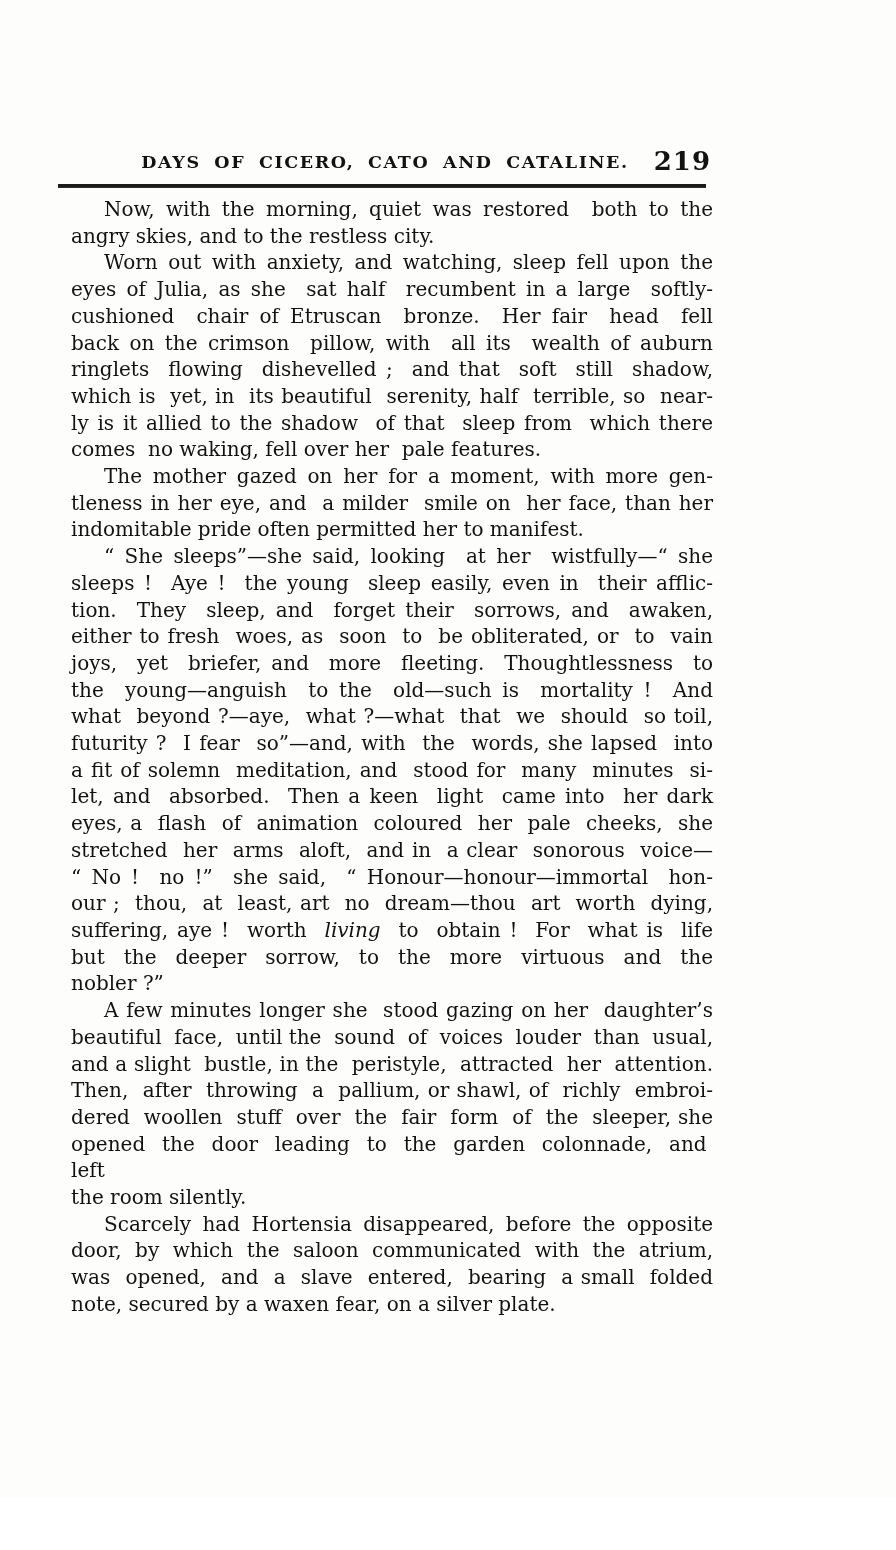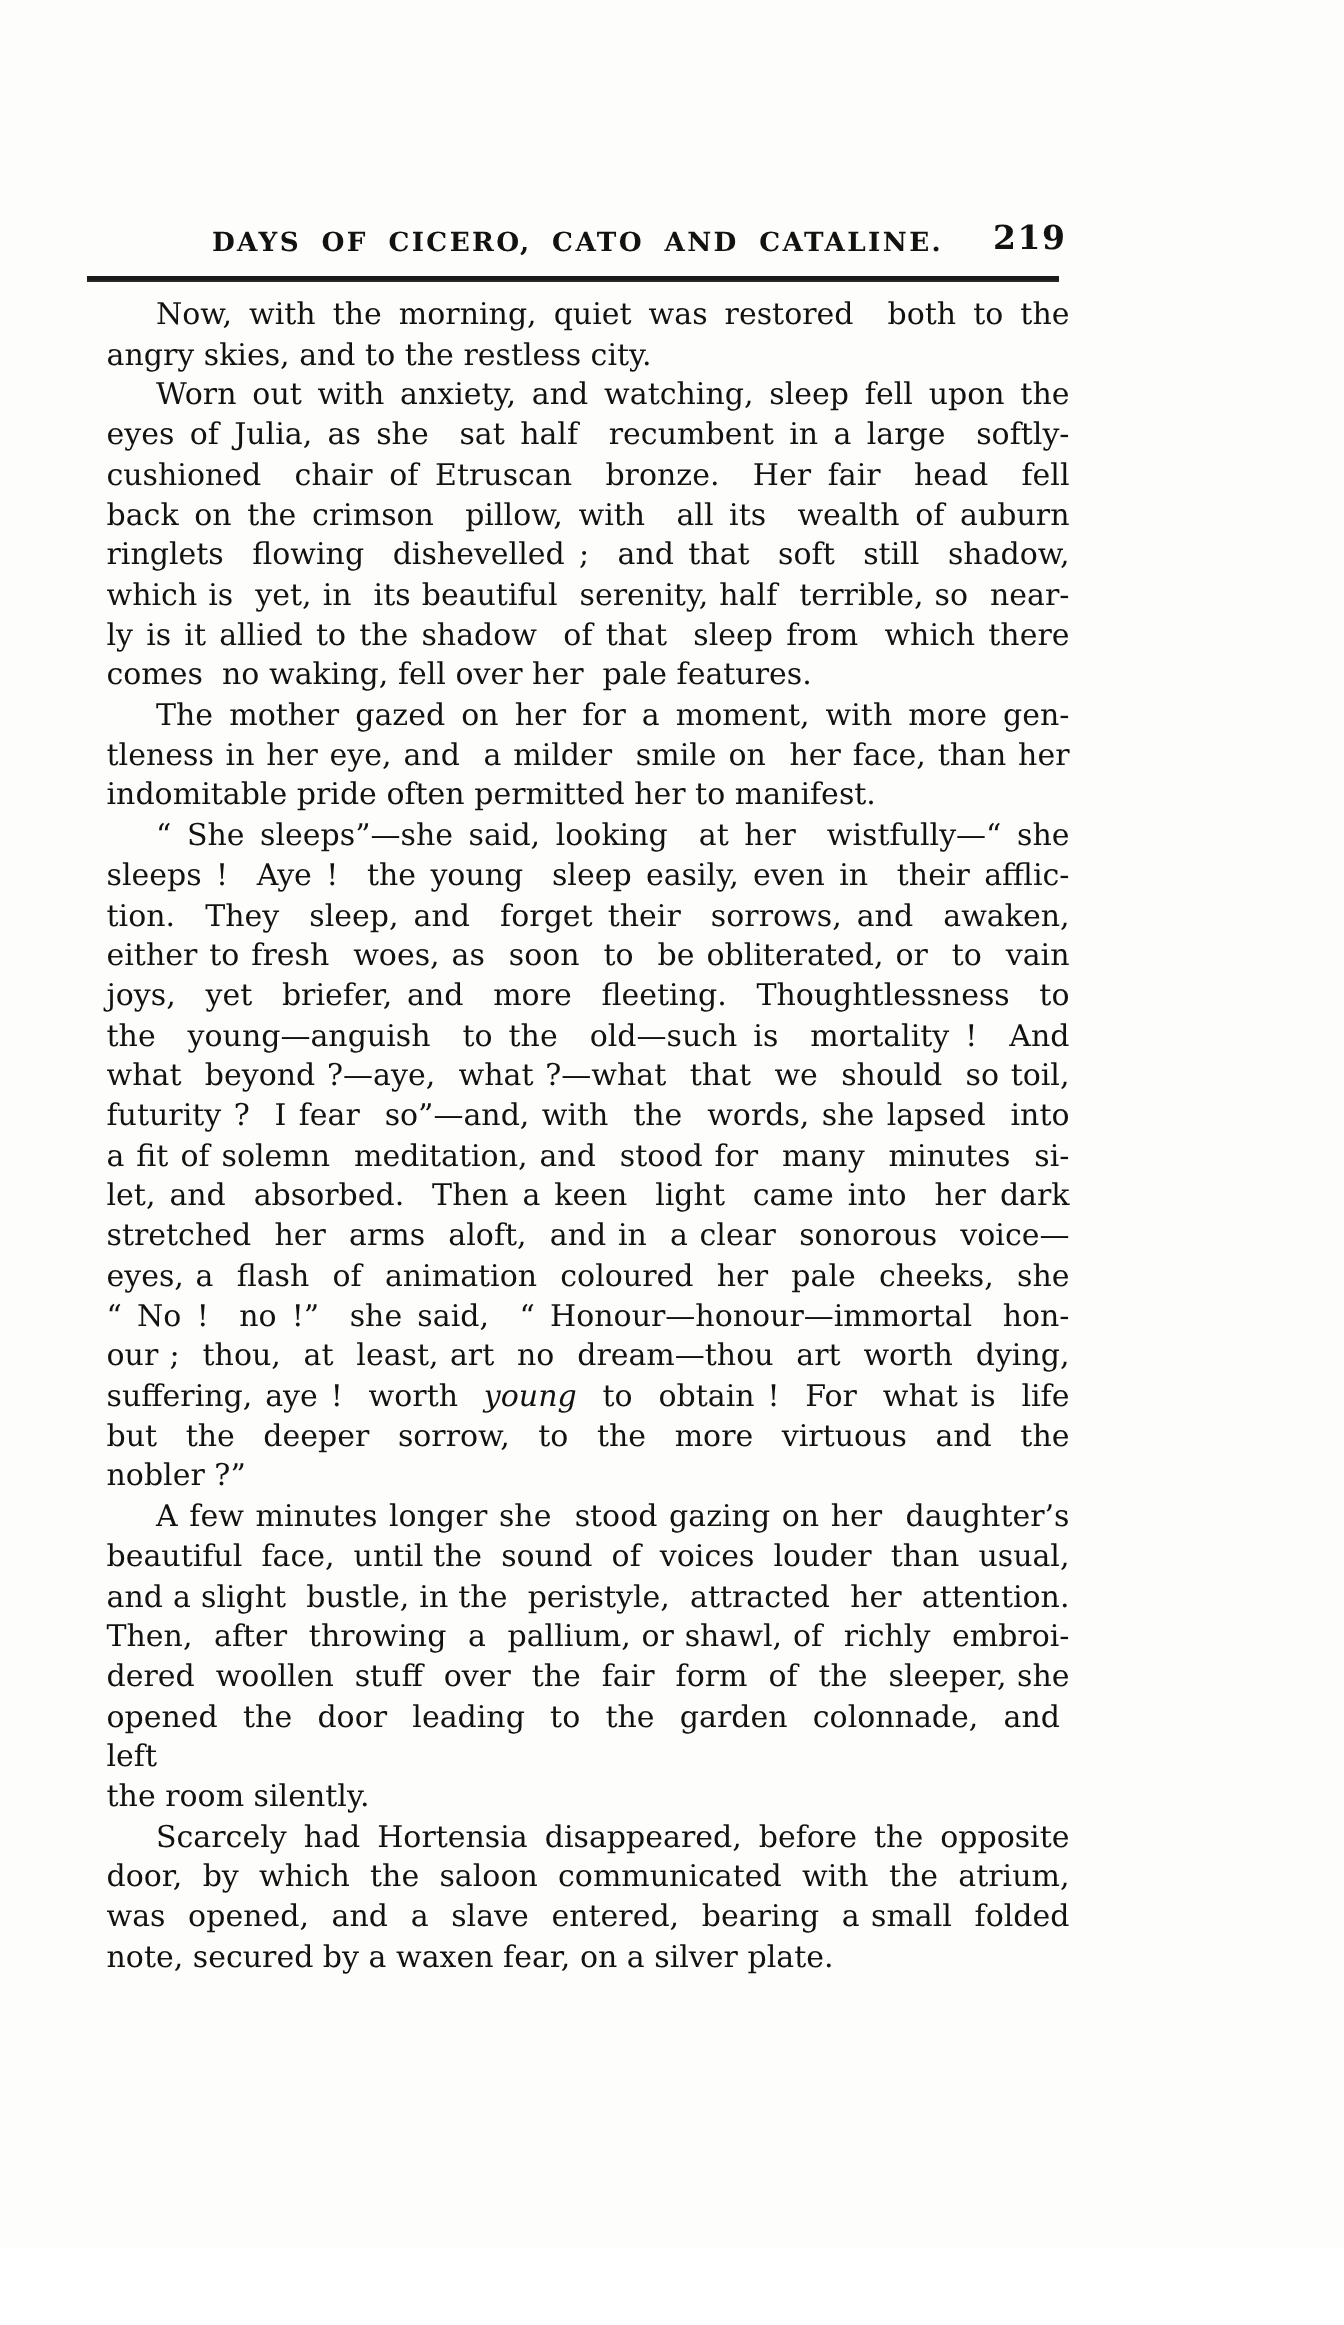--- a/index.html
+++ b/index.html
@@ -32,21 +32,21 @@
     font-size: 17.5px;
     font-weight: bold;
     letter-spacing: 1.6px;
     word-spacing: 6px;
     white-space: nowrap;
   }
   .page-number {
     position: absolute;
     right: 2px;
     top: 0px;
-    font-size: 22px;
+    font-size: 26px;
     font-weight: bold;
     letter-spacing: 1px;
   }
   .header-rule {
     position: absolute;
     top: 184px;
     left: 58px;
     width: 648px;
     height: 3px;
     background: #1b1b1b;
@@ -104,25 +104,25 @@
       <div class="text-line para-first">“ She sleeps”—she said, looking&nbsp; at her&nbsp; wistfully—“ she</div>
       <div class="text-line">sleeps !&nbsp; Aye !&nbsp; the young&nbsp; sleep easily, even in&nbsp; their afflic-</div>
       <div class="text-line">tion.&nbsp; They&nbsp; sleep, and&nbsp; forget their&nbsp; sorrows, and&nbsp; awaken,</div>
       <div class="text-line">either to fresh&nbsp; woes, as&nbsp; soon&nbsp; to&nbsp; be obliterated, or&nbsp; to&nbsp; vain</div>
       <div class="text-line">joys,&nbsp; yet&nbsp; briefer, and&nbsp; more&nbsp; fleeting.&nbsp; Thoughtlessness&nbsp; to</div>
       <div class="text-line">the&nbsp; young—anguish&nbsp; to the&nbsp; old—such is&nbsp; mortality !&nbsp; And</div>
       <div class="text-line">what&nbsp; beyond ?—aye,&nbsp; what ?—what&nbsp; that&nbsp; we&nbsp; should&nbsp; so toil,</div>
       <div class="text-line">futurity ?&nbsp; I fear&nbsp; so”—and, with&nbsp; the&nbsp; words, she lapsed&nbsp; into</div>
       <div class="text-line">a fit of solemn&nbsp; meditation, and&nbsp; stood for&nbsp; many&nbsp; minutes&nbsp; si-</div>
       <div class="text-line">let, and&nbsp; absorbed.&nbsp; Then a keen&nbsp; light&nbsp; came into&nbsp; her dark</div>
+      <div class="text-line">eyes, a&nbsp; flash&nbsp; of&nbsp; animation&nbsp; coloured&nbsp; her&nbsp; pale&nbsp; cheeks,&nbsp; she</div>
       <div class="text-line">stretched&nbsp; her&nbsp; arms&nbsp; aloft,&nbsp; and in&nbsp; a clear&nbsp; sonorous&nbsp; voice—</div>
-      <div class="text-line">eyes, a&nbsp; flash&nbsp; of&nbsp; animation&nbsp; coloured&nbsp; her&nbsp; pale&nbsp; cheeks,&nbsp; she</div>
       <div class="text-line">“ No !&nbsp; no !”&nbsp; she said,&nbsp; “ Honour—honour—immortal&nbsp; hon-</div>
       <div class="text-line">our ;&nbsp; thou,&nbsp; at&nbsp; least, art&nbsp; no&nbsp; dream—thou&nbsp; art&nbsp; worth&nbsp; dying,</div>
-      <div class="text-line">suffering, aye !&nbsp; worth&nbsp; <em>young</em>&nbsp; to&nbsp; obtain !&nbsp; For&nbsp; what is&nbsp; life</div>
+      <div class="text-line">suffering, aye !&nbsp; worth&nbsp; <em>living</em>&nbsp; to&nbsp; obtain !&nbsp; For&nbsp; what is&nbsp; life</div>
       <div class="text-line">but&nbsp; the&nbsp; deeper&nbsp; sorrow,&nbsp; to&nbsp; the&nbsp; more&nbsp; virtuous&nbsp; and&nbsp; the</div>
       <div class="text-line para-last">nobler ?”</div>
       <div class="text-line para-first">A few minutes longer she&nbsp; stood gazing on her&nbsp; daughter’s</div>
       <div class="text-line">beautiful&nbsp; face,&nbsp; until the&nbsp; sound&nbsp; of&nbsp; voices&nbsp; louder&nbsp; than&nbsp; usual,</div>
       <div class="text-line">and a slight&nbsp; bustle, in the&nbsp; peristyle,&nbsp; attracted&nbsp; her&nbsp; attention.</div>
       <div class="text-line">Then,&nbsp; after&nbsp; throwing&nbsp; a&nbsp; pallium, or shawl, of&nbsp; richly&nbsp; embroi-</div>
       <div class="text-line">dered&nbsp; woollen&nbsp; stuff&nbsp; over&nbsp; the&nbsp; fair&nbsp; form&nbsp; of&nbsp; the&nbsp; sleeper, she</div>
       <div class="text-line">opened&nbsp; the&nbsp; door&nbsp; leading&nbsp; to&nbsp; the&nbsp; garden&nbsp; colonnade,&nbsp; and&nbsp; left</div>
       <div class="text-line para-last">the room silently.</div>
       <div class="text-line para-first">Scarcely had Hortensia disappeared, before the opposite</div>

